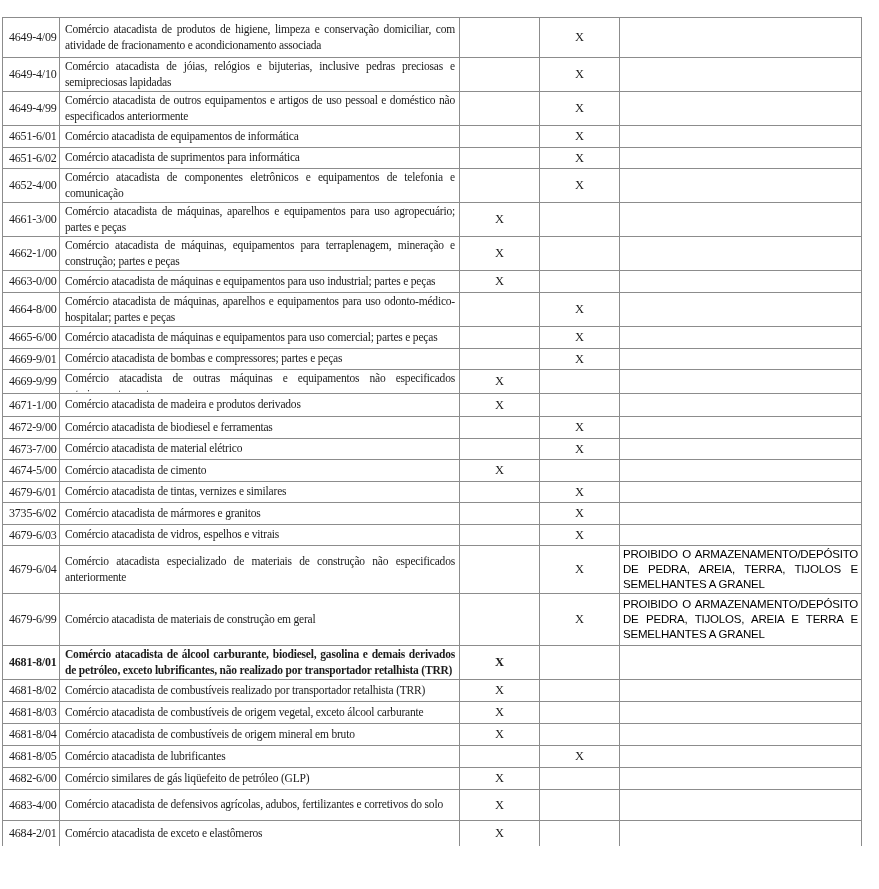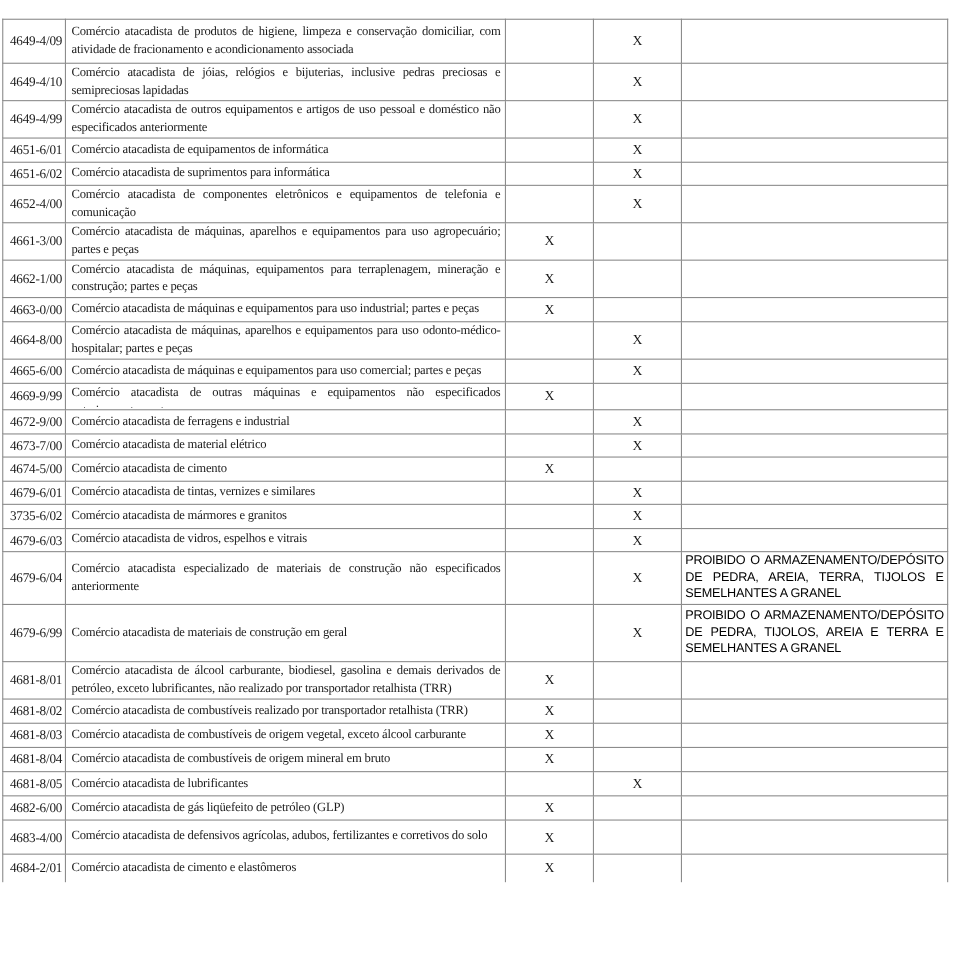--- a/index.html
+++ b/index.html
@@ -161,35 +161,57 @@
     <td class="code">4665-6/00</td>
     <td class="desc">
       <div class="desc-text single">Comércio atacadista de máquinas e equipamentos para uso comercial; partes e peças</div>
     </td>
     <td class="mark"></td>
     <td class="mark">X</td>
     <td class="note">
       <div class="note-text"></div>
     </td>
   </tr>
+        <tr style="height: 21px;">
+    <td class="code">4669-9/01</td>
+    <td class="desc">
+      <div class="desc-text single">Comércio atacadista de bombas e compressores; partes e peças</div>
+    </td>
+    <td class="mark"></td>
+    <td class="mark">X</td>
+    <td class="note">
+      <div class="note-text"></div>
+    </td>
+  </tr>
         <tr style="height: 22px;">
     <td class="code">4669-9/99</td>
     <td class="desc" style="vertical-align: top;">
       <div class="desc-text multi clipped">Comércio atacadista de outras máquinas e equipamentos não especificados anteriormente; partes e peças</div>
     </td>
     <td class="mark">X</td>
     <td class="mark"></td>
     <td class="note">
       <div class="note-text"></div>
     </td>
   </tr>
+        <tr style="height: 23px;">
+    <td class="code">4671-1/00</td>
+    <td class="desc">
+      <div class="desc-text single">Comércio atacadista de madeira e produtos derivados</div>
+    </td>
+    <td class="mark">X</td>
+    <td class="mark"></td>
+    <td class="note">
+      <div class="note-text"></div>
+    </td>
+  </tr>
         <tr style="height: 22px;">
     <td class="code">4672-9/00</td>
     <td class="desc">
-      <div class="desc-text single">Comércio atacadista de ferragens e industrial</div>
+      <div class="desc-text single">Comércio atacadista de biodiesel e ferramentas</div>
     </td>
     <td class="mark"></td>
     <td class="mark">X</td>
     <td class="note">
       <div class="note-text"></div>
     </td>
   </tr>
         <tr style="height: 21px; margin-top: 43px;">
     <td class="code">4673-7/00</td>
     <td class="desc">
@@ -260,21 +282,21 @@
     <td class="code">4679-6/99</td>
     <td class="desc">
       <div class="desc-text single">Comércio atacadista de materiais de construção em geral</div>
     </td>
     <td class="mark"></td>
     <td class="mark">X</td>
     <td class="note">
       <div class="note-text">PROIBIDO O ARMAZENAMENTO/DEPÓSITO DE PEDRA, TIJOLOS, AREIA E TERRA E SEMELHANTES A GRANEL</div>
     </td>
   </tr>
-        <tr style="height: 34px;">
+        <tr style="height: 34px; font-weight: bold;">
     <td class="code">4681-8/01</td>
     <td class="desc">
       <div class="desc-text multi">Comércio atacadista de álcool carburante, biodiesel, gasolina e demais derivados de petróleo, exceto lubrificantes, não realizado por transportador retalhista (TRR)</div>
     </td>
     <td class="mark">X</td>
     <td class="mark"></td>
     <td class="note">
       <div class="note-text"></div>
     </td>
   </tr>
@@ -318,21 +340,21 @@
     </td>
     <td class="mark"></td>
     <td class="mark">X</td>
     <td class="note">
       <div class="note-text"></div>
     </td>
   </tr>
         <tr style="height: 22px;">
     <td class="code">4682-6/00</td>
     <td class="desc">
-      <div class="desc-text single">Comércio atacadista de gás liqüefeito de petróleo (GLP)</div>
+      <div class="desc-text single">Comércio similares de gás liqüefeito de petróleo (GLP)</div>
     </td>
     <td class="mark">X</td>
     <td class="mark"></td>
     <td class="note">
       <div class="note-text"></div>
     </td>
   </tr>
         <tr style="height: 31px;">
     <td class="code">4683-4/00</td>
     <td class="desc">
@@ -340,21 +362,21 @@
     </td>
     <td class="mark">X</td>
     <td class="mark"></td>
     <td class="note">
       <div class="note-text"></div>
     </td>
   </tr>
         <tr style="height: 25px;">
     <td class="code">4684-2/01</td>
     <td class="desc">
-      <div class="desc-text single">Comércio atacadista de cimento e elastômeros</div>
+      <div class="desc-text single">Comércio atacadista de exceto e elastômeros</div>
     </td>
     <td class="mark">X</td>
     <td class="mark"></td>
     <td class="note">
       <div class="note-text"></div>
     </td>
   </tr>
       </tbody>
   </table>
 </div>

